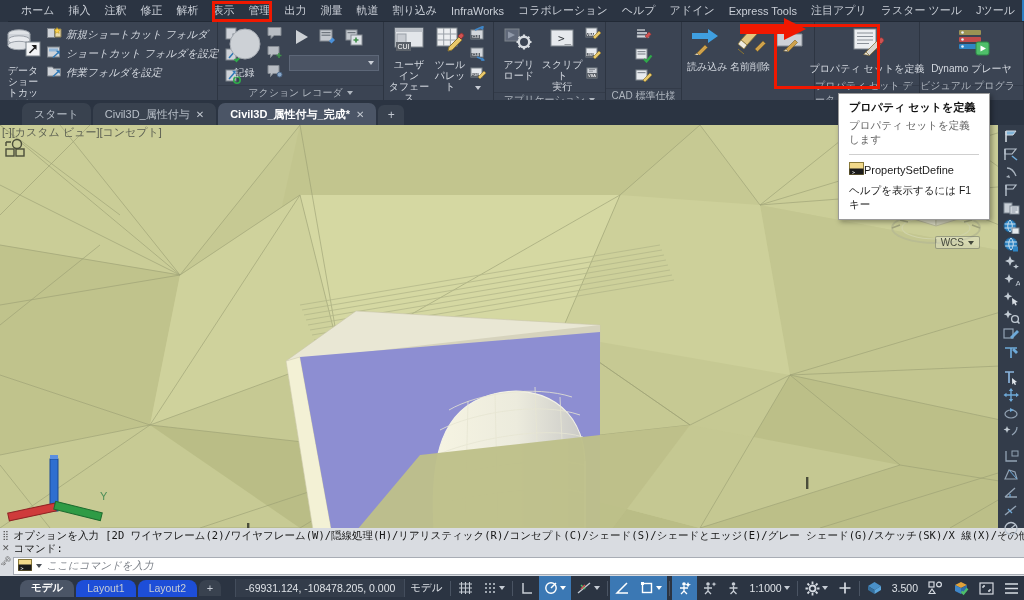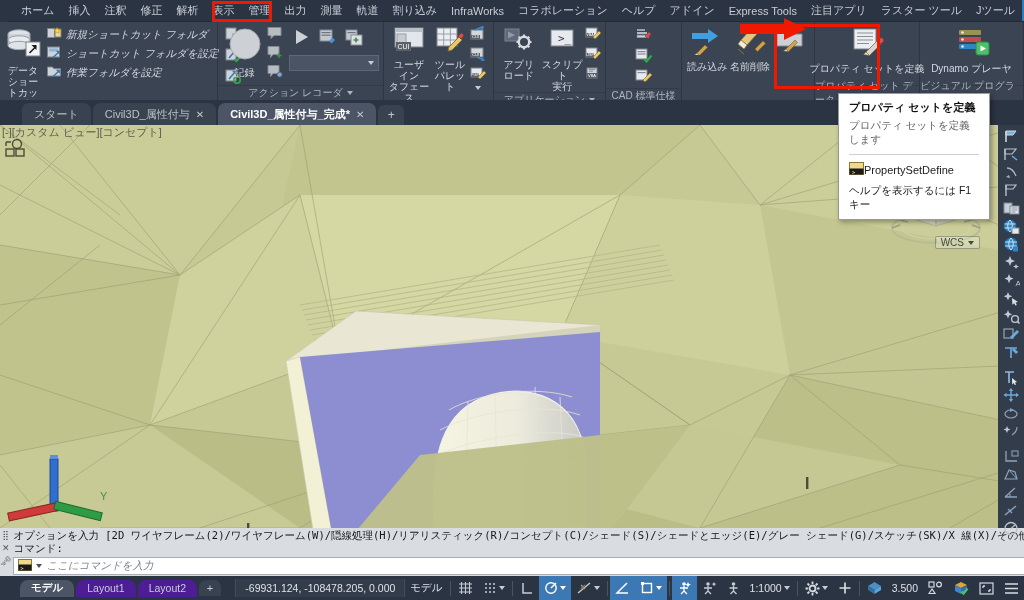--- a/index.html
+++ b/index.html
@@ -158,21 +158,21 @@
   .cmd-ph { font-size: 10.5px; color: #7a7f87; font-style: italic; }
 
   
   .statusbar {
     position: absolute; top: 576px; left: 0; width: 1024px; height: 24px;
     background: #2b3442; display: flex; align-items: center;
   }
   .sb-left { display: flex; align-items: center; padding-left: 20px; gap: 2px; }
   .sb-tab {
     font-size: 10.5px; color: #c6ccd4; padding: 2px 11px;
-    background: #4c1d95; border-radius: 8px 8px 0 0; height: 17px;
+    background: #1d4ed8; border-radius: 8px 8px 0 0; height: 17px;
     display: flex; align-items: center;
   }
   .sb-tab.on { background: #4b5566; color: #fff; font-weight: bold; }
   .sb-plus {
     width: 22px; height: 16px; background: #39424f; border-radius: 7px 7px 0 0;
     display: flex; align-items: center; justify-content: center;
     font-size: 11px; color: #c6ccd4;
   }
   .sb-right { margin-left: auto; display: flex; align-items: center; height: 24px; }
   .sb-coord {

